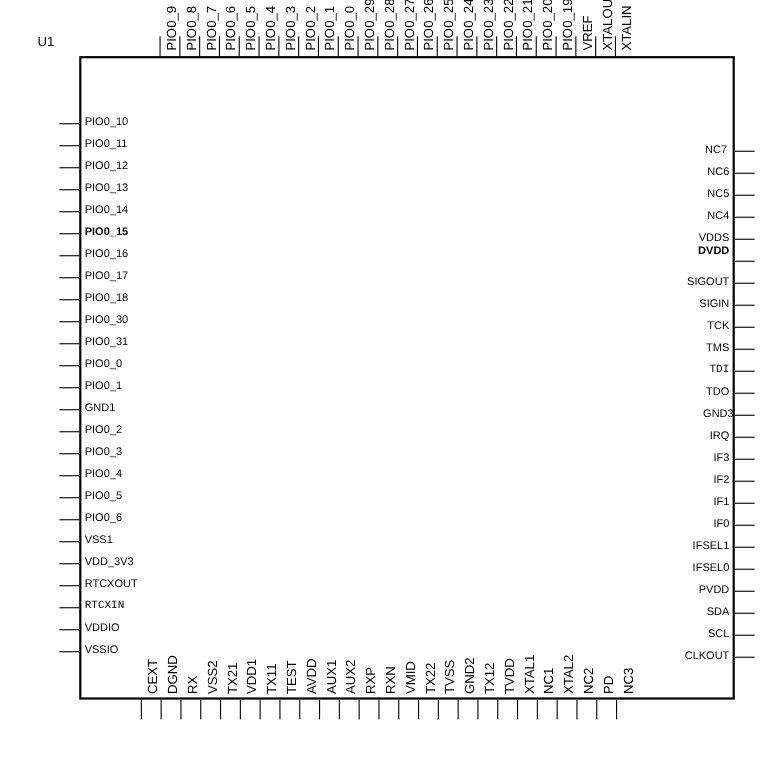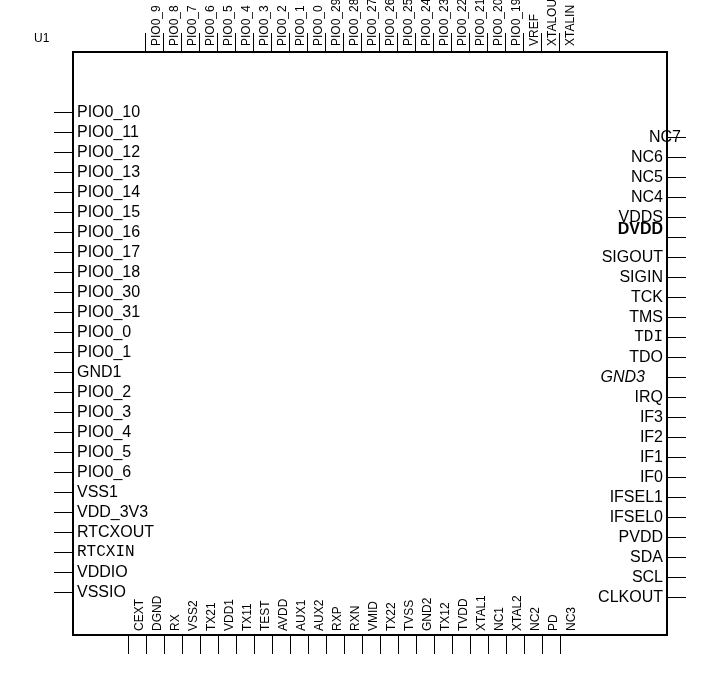--- a/index.html
+++ b/index.html
@@ -50,21 +50,21 @@
     height: 1px;
     width: 18px;
   }
   .lead-v {
     width: 1px;
     height: 18px;
   }
   
   .pin-label {
     position: absolute;
-    font-size: 16px;
+    font-size: 10px;
     line-height: 12px;
     white-space: nowrap;
   }
   .pin-left {
     text-align: left;
   }
   .pin-right {
     text-align: right;
   }
   
@@ -91,21 +91,21 @@
       <div class="pin-label pin-left" style="left: 77px; top: 106px;">PIO0_10</div>
       <div class="lead lead-h" style="left: 54px; top: 132px;"></div>
       <div class="pin-label pin-left" style="left: 77px; top: 126px; text-align: center;">PIO0_11</div>
       <div class="lead lead-h" style="left: 54px; top: 152px;"></div>
       <div class="pin-label pin-left" style="left: 77px; top: 146px;">PIO0_12</div>
       <div class="lead lead-h" style="left: 54px; top: 172px;"></div>
       <div class="pin-label pin-left" style="left: 77px; top: 166px;">PIO0_13</div>
       <div class="lead lead-h" style="left: 54px; top: 192px;"></div>
       <div class="pin-label pin-left" style="left: 77px; top: 186px;">PIO0_14</div>
       <div class="lead lead-h" style="left: 54px; top: 212px;"></div>
-      <div class="pin-label pin-left" style="left: 77px; top: 206px;">PIO0_15</div>
+      <div class="pin-label pin-left" style="left: 77px; top: 206px; font-weight: bold;">PIO0_15</div>
       <div class="lead lead-h" style="left: 54px; top: 232px;"></div>
       <div class="pin-label pin-left" style="left: 77px; top: 226px;">PIO0_16</div>
       <div class="lead lead-h" style="left: 54px; top: 252px;"></div>
       <div class="pin-label pin-left" style="left: 77px; top: 246px;">PIO0_17</div>
       <div class="lead lead-h" style="left: 54px; top: 272px;"></div>
       <div class="pin-label pin-left" style="left: 77px; top: 266px; text-align: right;">PIO0_18</div>
       <div class="lead lead-h" style="left: 54px; top: 292px;"></div>
       <div class="pin-label pin-left" style="left: 77px; top: 286px;">PIO0_30</div>
       <div class="lead lead-h" style="left: 54px; top: 312px;"></div>
       <div class="pin-label pin-left" style="left: 77px; top: 306px;">PIO0_31</div>
@@ -133,21 +133,21 @@
       <div class="pin-label pin-left" style="left: 77px; top: 526px;">RTCXOUT</div>
       <div class="lead lead-h" style="left: 54px; top: 552px;"></div>
       <div class="pin-label pin-left" style="left: 77px; top: 546px; font-family: Liberation Mono, monospace;">RTCXIN</div>
       <div class="lead lead-h" style="left: 54px; top: 572px;"></div>
       <div class="pin-label pin-left" style="left: 77px; top: 566px;">VDDIO</div>
       <div class="lead lead-h" style="left: 54px; top: 592px;"></div>
       <div class="pin-label pin-left" style="left: 77px; top: 586px;">VSSIO</div>
     </div>
   <div id="pins-right">
       <div class="lead lead-h" style="left: 668px; top: 137px;"></div>
-      <div class="pin-label pin-right" style="right: 28px; top: 131px;">NC7</div>
+      <div class="pin-label pin-right" style="right: 48px; top: 131px;">NC7</div>
       <div class="lead lead-h" style="left: 668px; top: 157px;"></div>
       <div class="pin-label pin-right" style="right: 46px; top: 151px;">NC6</div>
       <div class="lead lead-h" style="left: 668px; top: 177px;"></div>
       <div class="pin-label pin-right" style="right: 46px; top: 171px;">NC5</div>
       <div class="lead lead-h" style="left: 668px; top: 197px;"></div>
       <div class="pin-label pin-right" style="right: 46px; top: 191px;">NC4</div>
       <div class="lead lead-h" style="left: 668px; top: 217px;"></div>
       <div class="pin-label pin-right" style="right: 46px; top: 211px;">VDDS</div>
       <div class="lead lead-h" style="left: 668px; top: 237px;"></div>
       <div class="pin-label pin-right" style="right: 46px; top: 223px; font-weight: bold;">DVDD</div>
@@ -157,21 +157,21 @@
       <div class="pin-label pin-right" style="right: 46px; top: 271px;">SIGIN</div>
       <div class="lead lead-h" style="left: 668px; top: 297px;"></div>
       <div class="pin-label pin-right" style="right: 46px; top: 291px;">TCK</div>
       <div class="lead lead-h" style="left: 668px; top: 317px;"></div>
       <div class="pin-label pin-right" style="right: 46px; top: 311px;">TMS</div>
       <div class="lead lead-h" style="left: 668px; top: 337px;"></div>
       <div class="pin-label pin-right" style="right: 46px; top: 331px; font-family: Liberation Mono, monospace;">TDI</div>
       <div class="lead lead-h" style="left: 668px; top: 357px;"></div>
       <div class="pin-label pin-right" style="right: 46px; top: 351px;">TDO</div>
       <div class="lead lead-h" style="left: 668px; top: 377px;"></div>
-      <div class="pin-label pin-right" style="right: 64px; top: 371px; font-style: italic;">GND3</div>
+      <div class="pin-label pin-right" style="right: 42px; top: 371px;">GND3</div>
       <div class="lead lead-h" style="left: 668px; top: 397px;"></div>
       <div class="pin-label pin-right" style="right: 46px; top: 391px;">IRQ</div>
       <div class="lead lead-h" style="left: 668px; top: 417px;"></div>
       <div class="pin-label pin-right" style="right: 46px; top: 411px;">IF3</div>
       <div class="lead lead-h" style="left: 668px; top: 437px;"></div>
       <div class="pin-label pin-right" style="right: 46px; top: 431px;">IF2</div>
       <div class="lead lead-h" style="left: 668px; top: 457px;"></div>
       <div class="pin-label pin-right" style="right: 46px; top: 451px;">IF1</div>
       <div class="lead lead-h" style="left: 668px; top: 477px;"></div>
       <div class="pin-label pin-right" style="right: 46px; top: 471px;">IF0</div>

